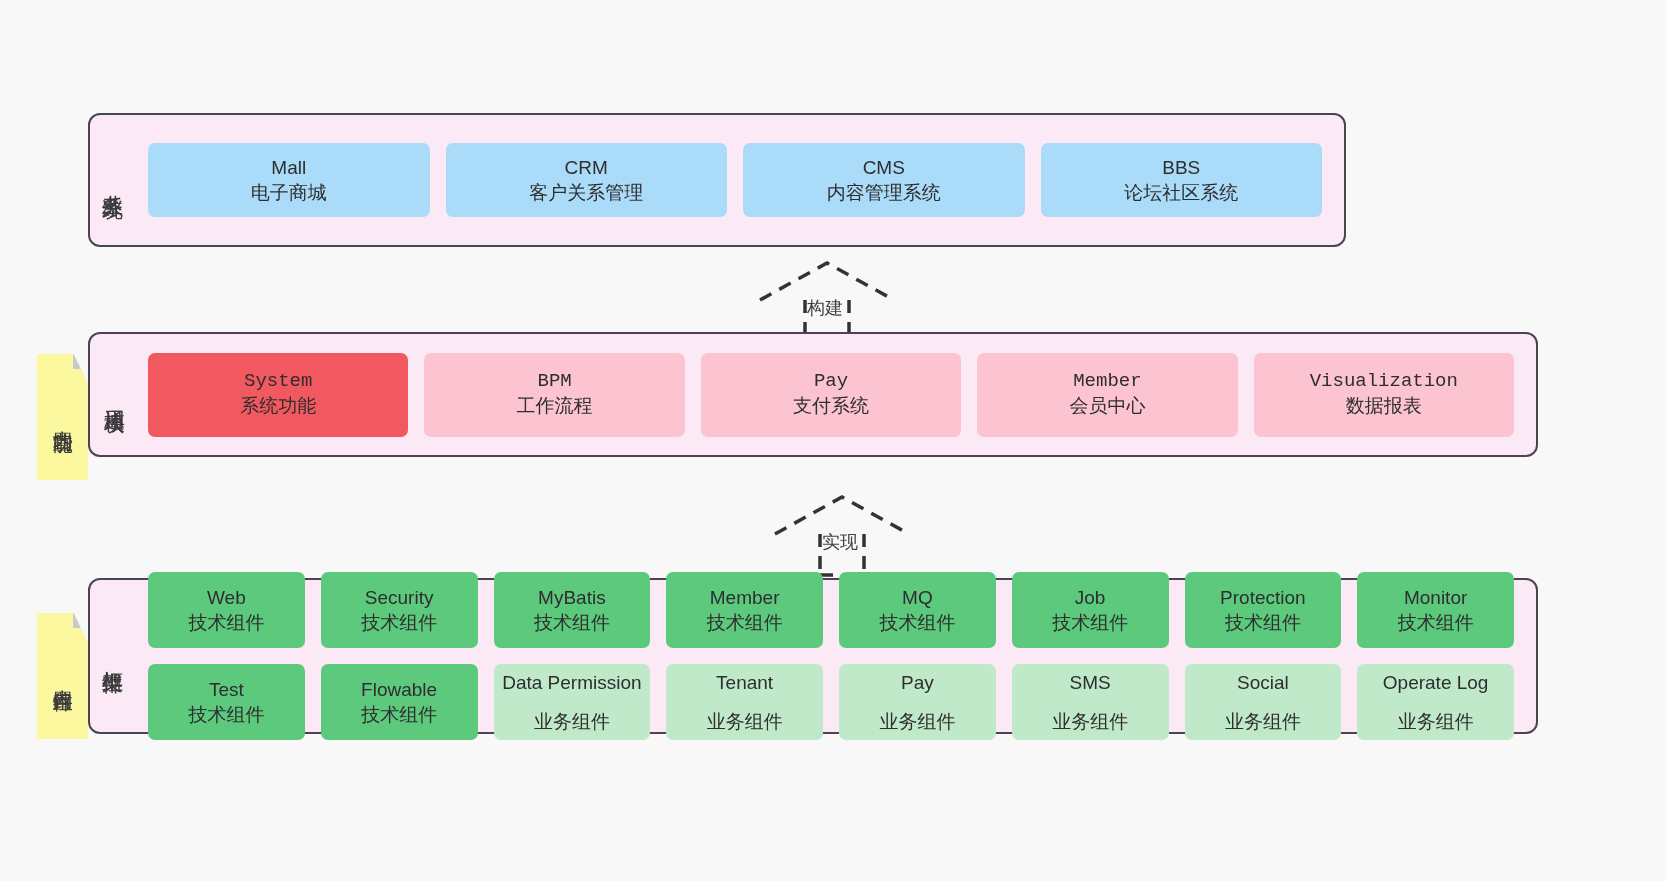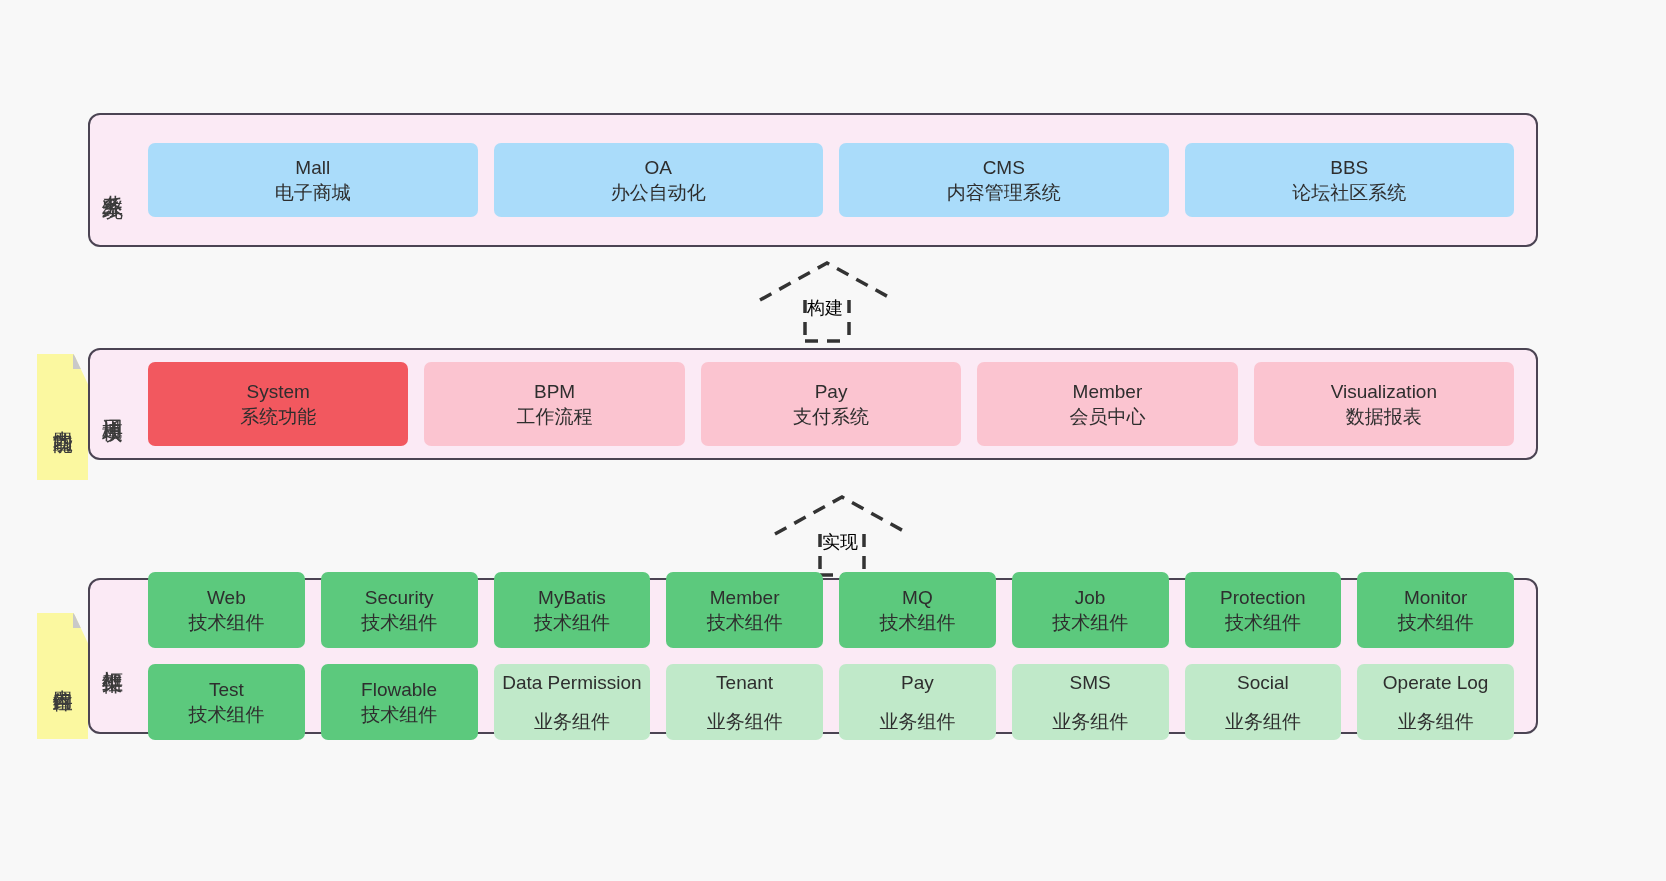--- a/index.html
+++ b/index.html
@@ -115,41 +115,41 @@
     clip-path:polygon(0 0, 100% 100%, 0 100%);
     writing-mode:horizontal-tb;
   }
   .note-text{writing-mode:vertical-rl;text-orientation:upright;white-space:pre;}
 
   
   .connector{position:absolute;}
   .connector .lbl{
     position:absolute;
     font-size:18px;
-    color:#000000;
+    color:#404040;
     background:transparent;
     white-space:nowrap;
     user-select:none;
   }
 </style>
 </head>
 <body>
 
 <div id="canvas">
 
-  <div class="layer row-biz" id="layer-business" style="left:88px;top:113px;width:1450px;height:134px;">
+  <div class="layer row-biz" id="layer-business" style="left:88px;top:113px;width:1258px;height:134px;">
     <div class="layer-label">业务系统</div>
     <div class="cards" id="business-cards">
         <div class="card c-blue">
           <span class="t1">Mall</span>
           <span class="t2">电子商城</span>
         </div>
         <div class="card c-blue">
-          <span class="t1">OA</span>
-          <span class="t2">办公自动化</span>
+          <span class="t1">CRM</span>
+          <span class="t2">客户关系管理</span>
         </div>
         <div class="card c-blue">
           <span class="t1">CMS</span>
           <span class="t2">内容管理系统</span>
         </div>
         <div class="card c-blue">
           <span class="t1">BBS</span>
           <span class="t2">论坛社区系统</span>
         </div>
       </div>
@@ -163,21 +163,21 @@
       <path d="M50 83 L94 83" fill="none" stroke="#333333" stroke-width="3.5" stroke-dasharray="13,9"></path>
     </svg>
     <span class="lbl" style="left:52px;top:38px;">构建</span>
   </div>
 
   <div class="note" style="left:37px;top:354px;height:126px;">
     <span class="note-text">内置功能</span>
     <span class="fold"></span>
   </div>
 
-  <div class="layer row-mod" id="layer-modules" style="left:88px;top:348px;width:1450px;height:112px;">
+  <div class="layer row-mod" id="layer-modules" style="left:88px;top:332px;width:1450px;height:125px;font-family:Liberation Mono, monospace;">
     <div class="layer-label">通用模块</div>
     <div class="cards" id="module-cards">
         <div class="card c-red">
           <span class="t1">System</span>
           <span class="t2">系统功能</span>
         </div>
         <div class="card c-pink">
           <span class="t1">BPM</span>
           <span class="t2">工作流程</span>
         </div>

